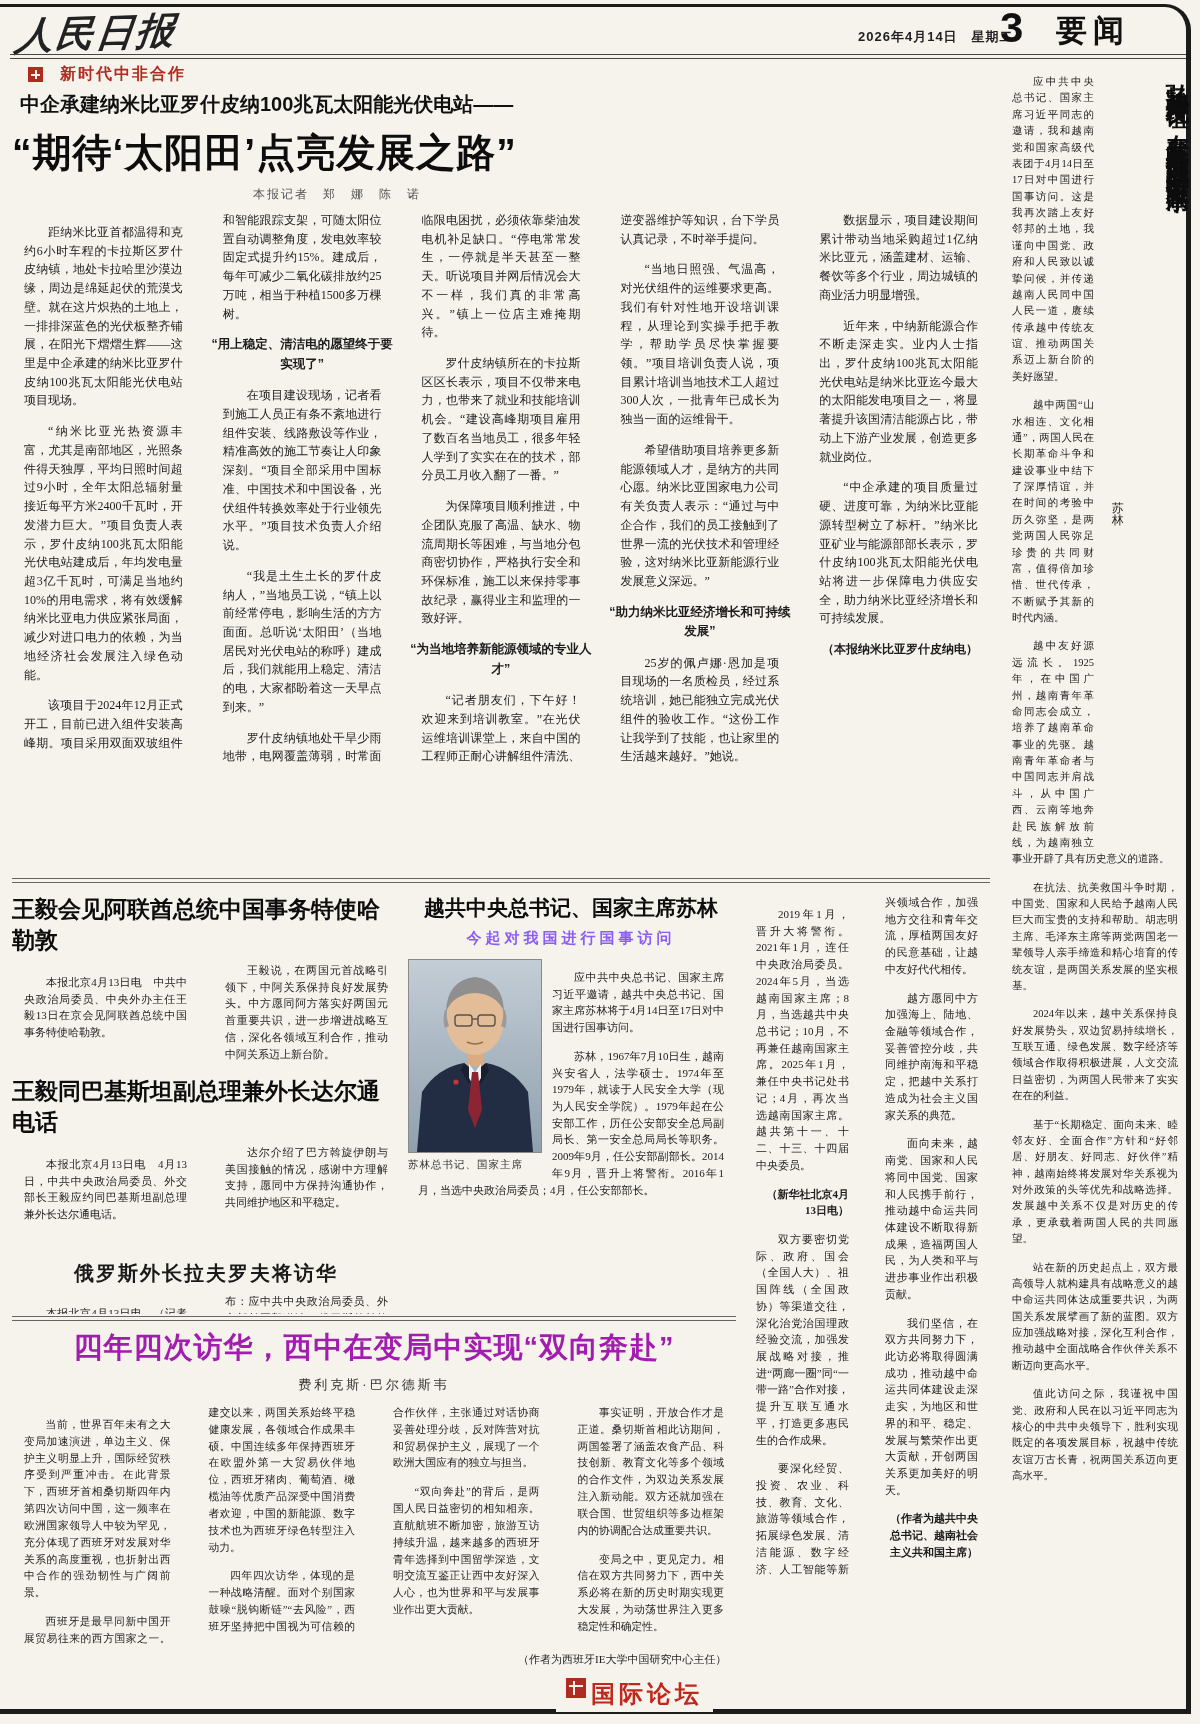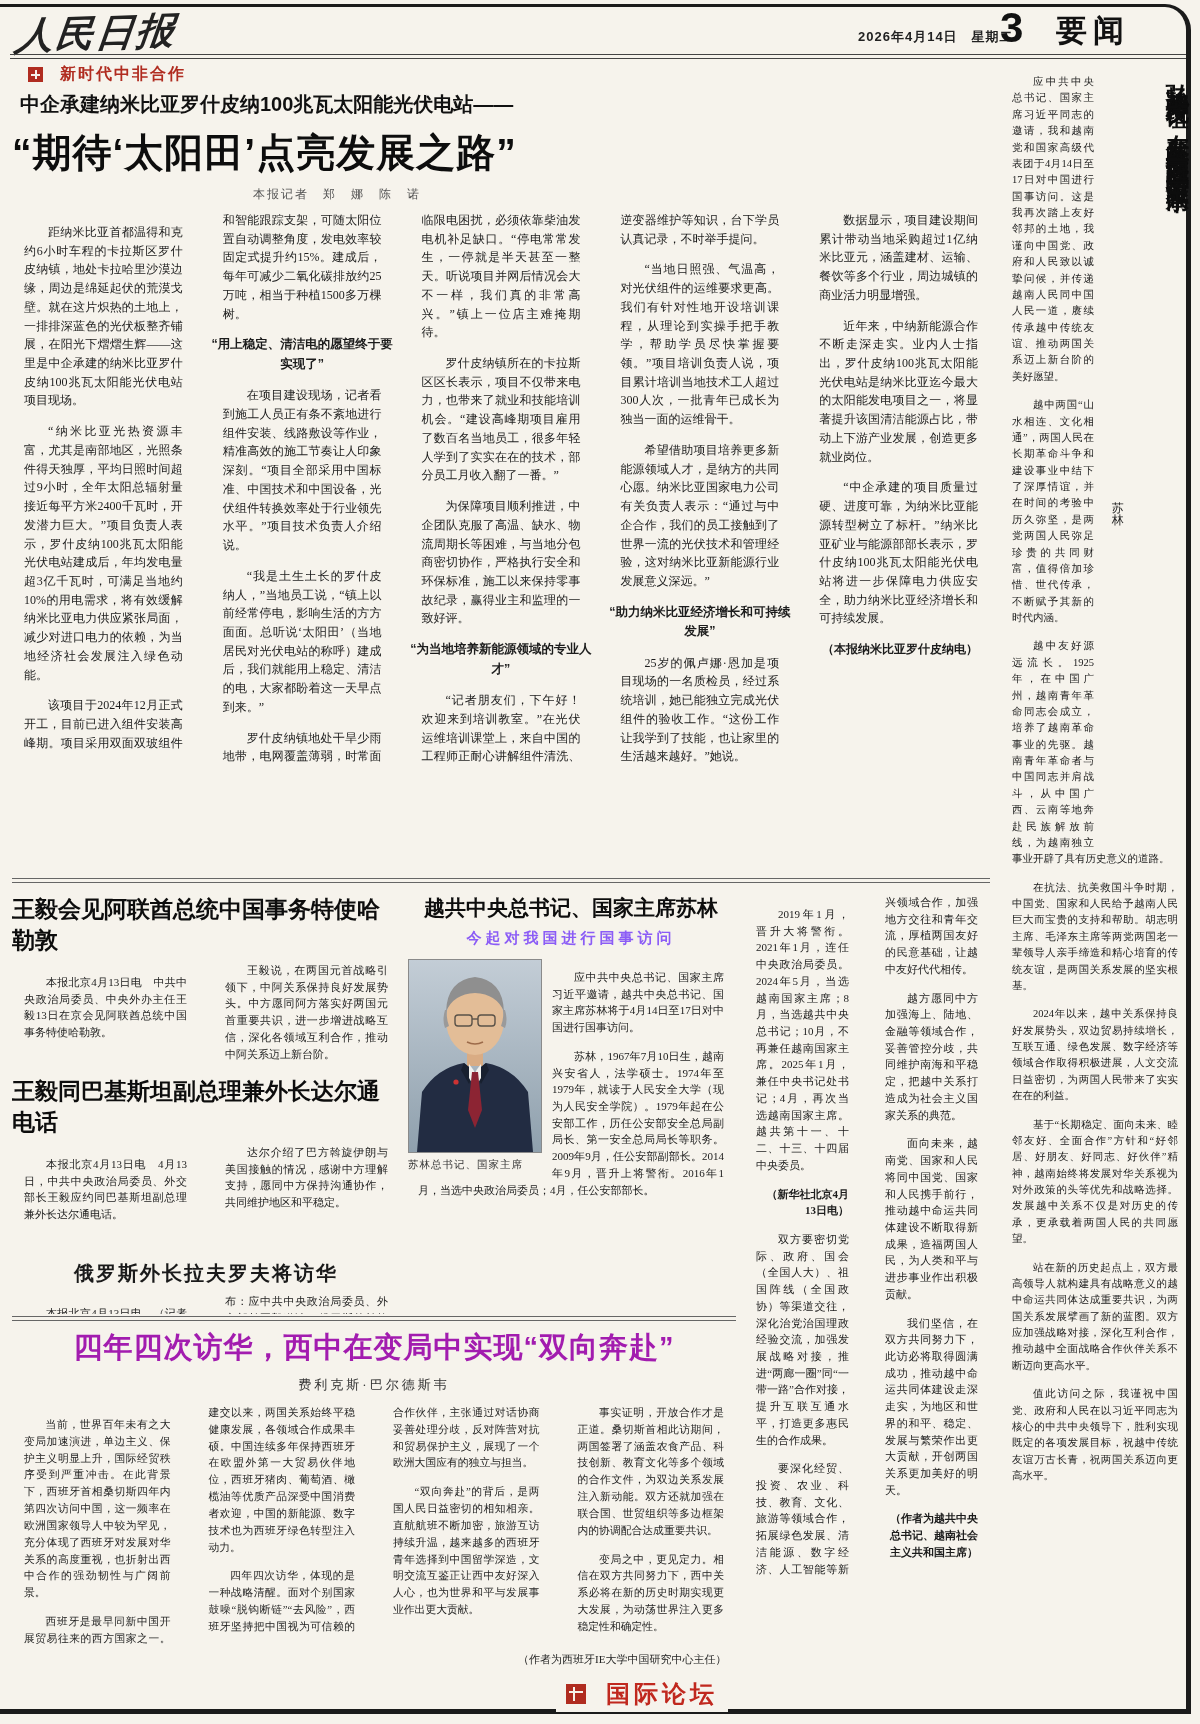--- a/index.html
+++ b/index.html
@@ -88,21 +88,21 @@
   .photo-caption{font-size:10.5px;text-align:left;color:#333;letter-spacing:1px;margin-top:4px;}
   
   .midright{left:744px;top:894px;width:246px;height:814px;overflow:hidden;
     column-count:2;column-gap:12px;font-size:11px;line-height:1.52;}
   
   .forum{left:12px;top:1328px;width:724px;}
   .forum-head{font-family:var(--sans);font-weight:bold;font-size:29px;text-align:center;color:#a21caf;letter-spacing:1px;}
   .forum-byline{font-size:13px;text-align:center;letter-spacing:3px;color:#333;margin:8px 0 10px 0;}
   .forum-body{column-count:4;column-gap:14px;font-size:10.8px;line-height:1.56;height:296px;overflow:hidden;color:#1f1f1f;}
   .forum-note{left:512px;top:1650px;font-size:11px;background:#f6f3ec;padding:2px 6px;color:#1f1f1f;}
-  .forum-label{left:556px;top:1676px;display:flex;align-items:center;gap:20px;background:#f6f3ec;padding:2px 10px;}
+  .forum-label{left:556px;top:1676px;display:flex;align-items:flex-start;gap:5px;background:#f6f3ec;padding:2px 10px;}
   .forum-label .redbox{width:20px;height:20px;}
   .forum-label-text{color:#c0281e;font-family:var(--sans);font-weight:bold;font-size:24px;letter-spacing:4px;}
 </style>
 </head>
 <body>
 
 <div class="abs page-frame"></div>
 
 <div class="abs mast-logo">人民日报</div>
 <div class="abs mast-date">2026年4月14日　星期二</div>

